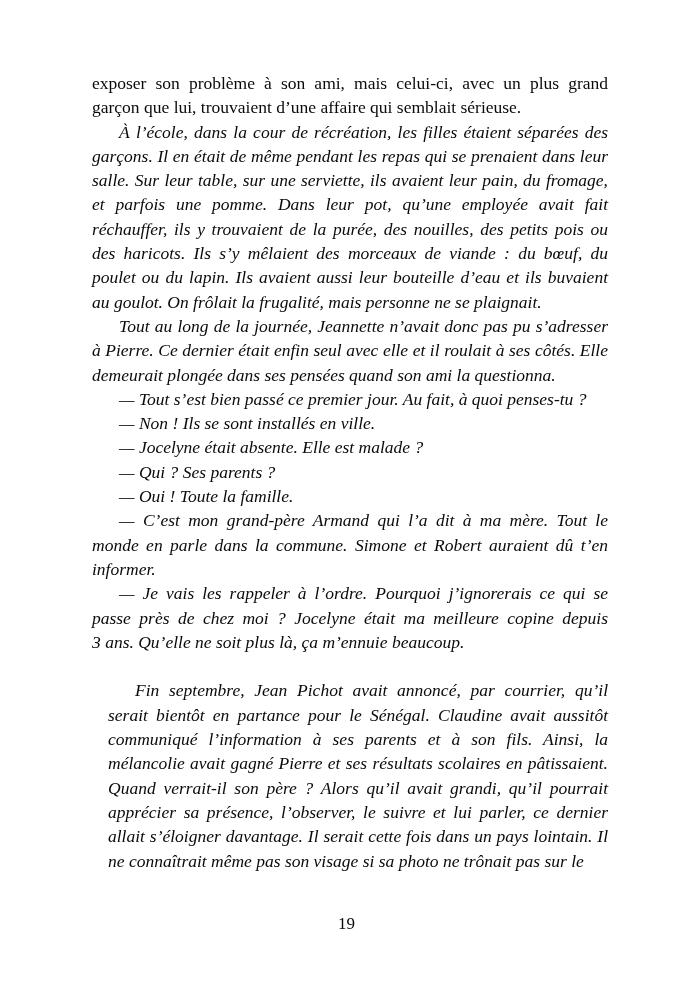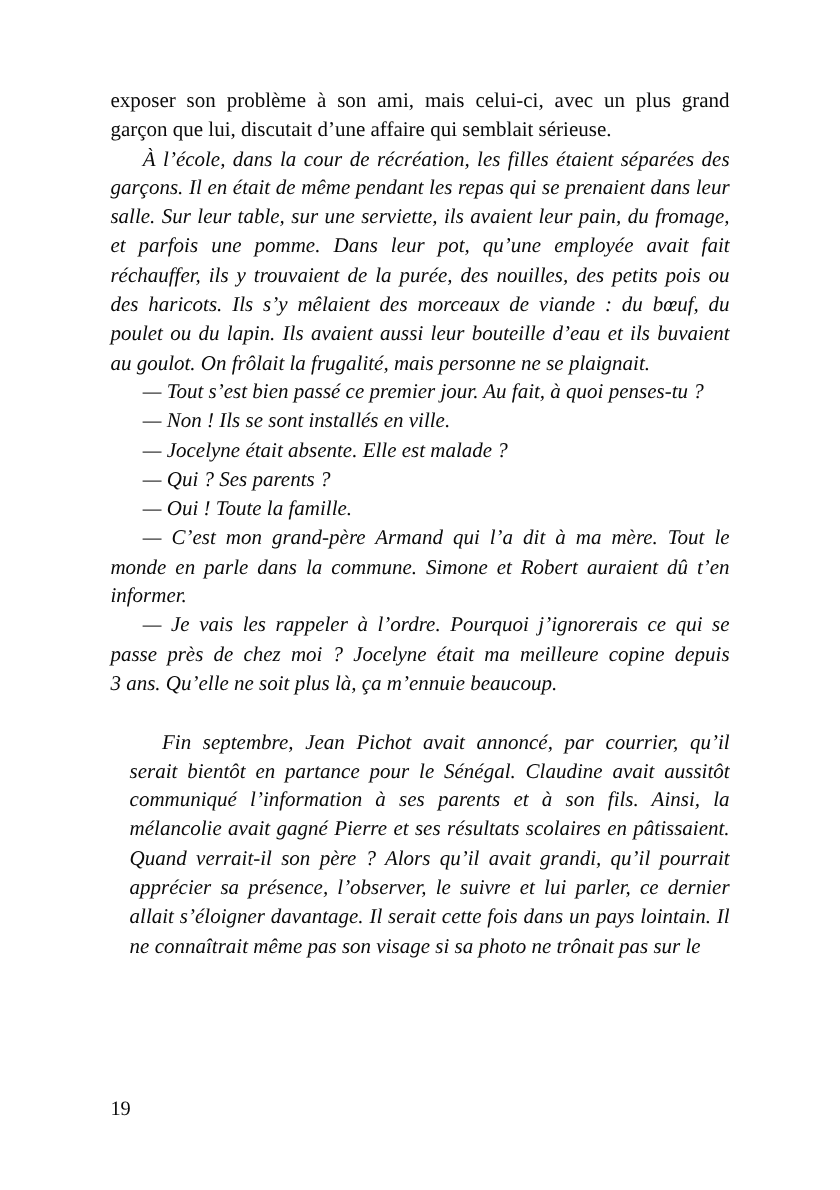--- a/index.html
+++ b/index.html
@@ -40,33 +40,34 @@
   }
   .text-block p.gap {
     margin-top: 24.3px;
     margin-left: 16px;
   }
   .page-number {
     position: absolute;
     left: 92px;
     top: 912px;
     width: 509px;
-    text-align: left;
+    text-align: center;
     font-size: 17px;
     line-height: 24px;
   }
 </style>
 </head>
 <body>
 
 <div class="book-page">
 
   <main class="text-block">
-    <p>exposer son problème à son ami, mais celui-ci, avec un plus grand garçon que lui, discutait d’une affaire qui semblait sérieuse.</p>
+    <p>exposer son problème à son ami, mais celui-ci, avec un plus grand garçon que lui, trouvaient d’une affaire qui semblait sérieuse.</p>
     <p class="indent">À l’école, dans la cour de récréation, les filles étaient séparées des garçons. Il en était de même pendant les repas qui se prenaient dans leur salle. Sur leur table, sur une serviette, ils avaient leur pain, du fromage, et parfois une pomme. Dans leur pot, qu’une employée avait fait réchauffer, ils y trouvaient de la purée, des nouilles, des petits pois ou des haricots. Ils s’y mêlaient des morceaux de viande&nbsp;: du bœuf, du poulet ou du lapin. Ils avaient aussi leur bouteille d’eau et ils buvaient au goulot. On frôlait la frugalité, mais personne ne se plaignait.</p>
+    <p class="indent">Tout au long de la journée, Jeannette n’avait donc pas pu s’adresser à Pierre. Ce dernier était enfin seul avec elle et il roulait à ses côtés. Elle demeurait plongée dans ses pensées quand son ami la questionna.</p>
     <p class="indent">—&nbsp;Tout s’est bien passé ce premier jour. Au fait, à quoi penses-tu&nbsp;?</p>
     <p class="indent">—&nbsp;Non&nbsp;! Ils se sont installés en ville.</p>
     <p class="indent">—&nbsp;Jocelyne était absente. Elle est malade&nbsp;?</p>
     <p class="indent">—&nbsp;Qui&nbsp;? Ses parents&nbsp;?</p>
     <p class="indent">—&nbsp;Oui&nbsp;! Toute la famille.</p>
     <p class="indent">—&nbsp;C’est mon grand-père Armand qui l’a dit à ma mère. Tout le monde en parle dans la commune. Simone et Robert auraient dû t’en informer.</p>
     <p class="indent">—&nbsp;Je vais les rappeler à l’ordre. Pourquoi j’ignorerais ce qui se passe près de chez moi&nbsp;? Jocelyne était ma meilleure copine depuis 3&nbsp;ans. Qu’elle ne soit plus là, ça m’ennuie beaucoup.</p>
     <p class="indent gap">Fin septembre, Jean Pichot avait annoncé, par courrier, qu’il serait bientôt en partance pour le Sénégal. Claudine avait aussitôt communiqué l’information à ses parents et à son fils. Ainsi, la mélancolie avait gagné Pierre et ses résultats scolaires en pâtissaient. Quand verrait-il son père&nbsp;? Alors qu’il avait grandi, qu’il pourrait apprécier sa présence, l’observer, le suivre et lui parler, ce dernier allait s’éloigner davantage. Il serait cette fois dans un pays lointain. Il ne connaîtrait même pas son visage si sa photo ne trônait pas sur le</p>
   </main>
 

